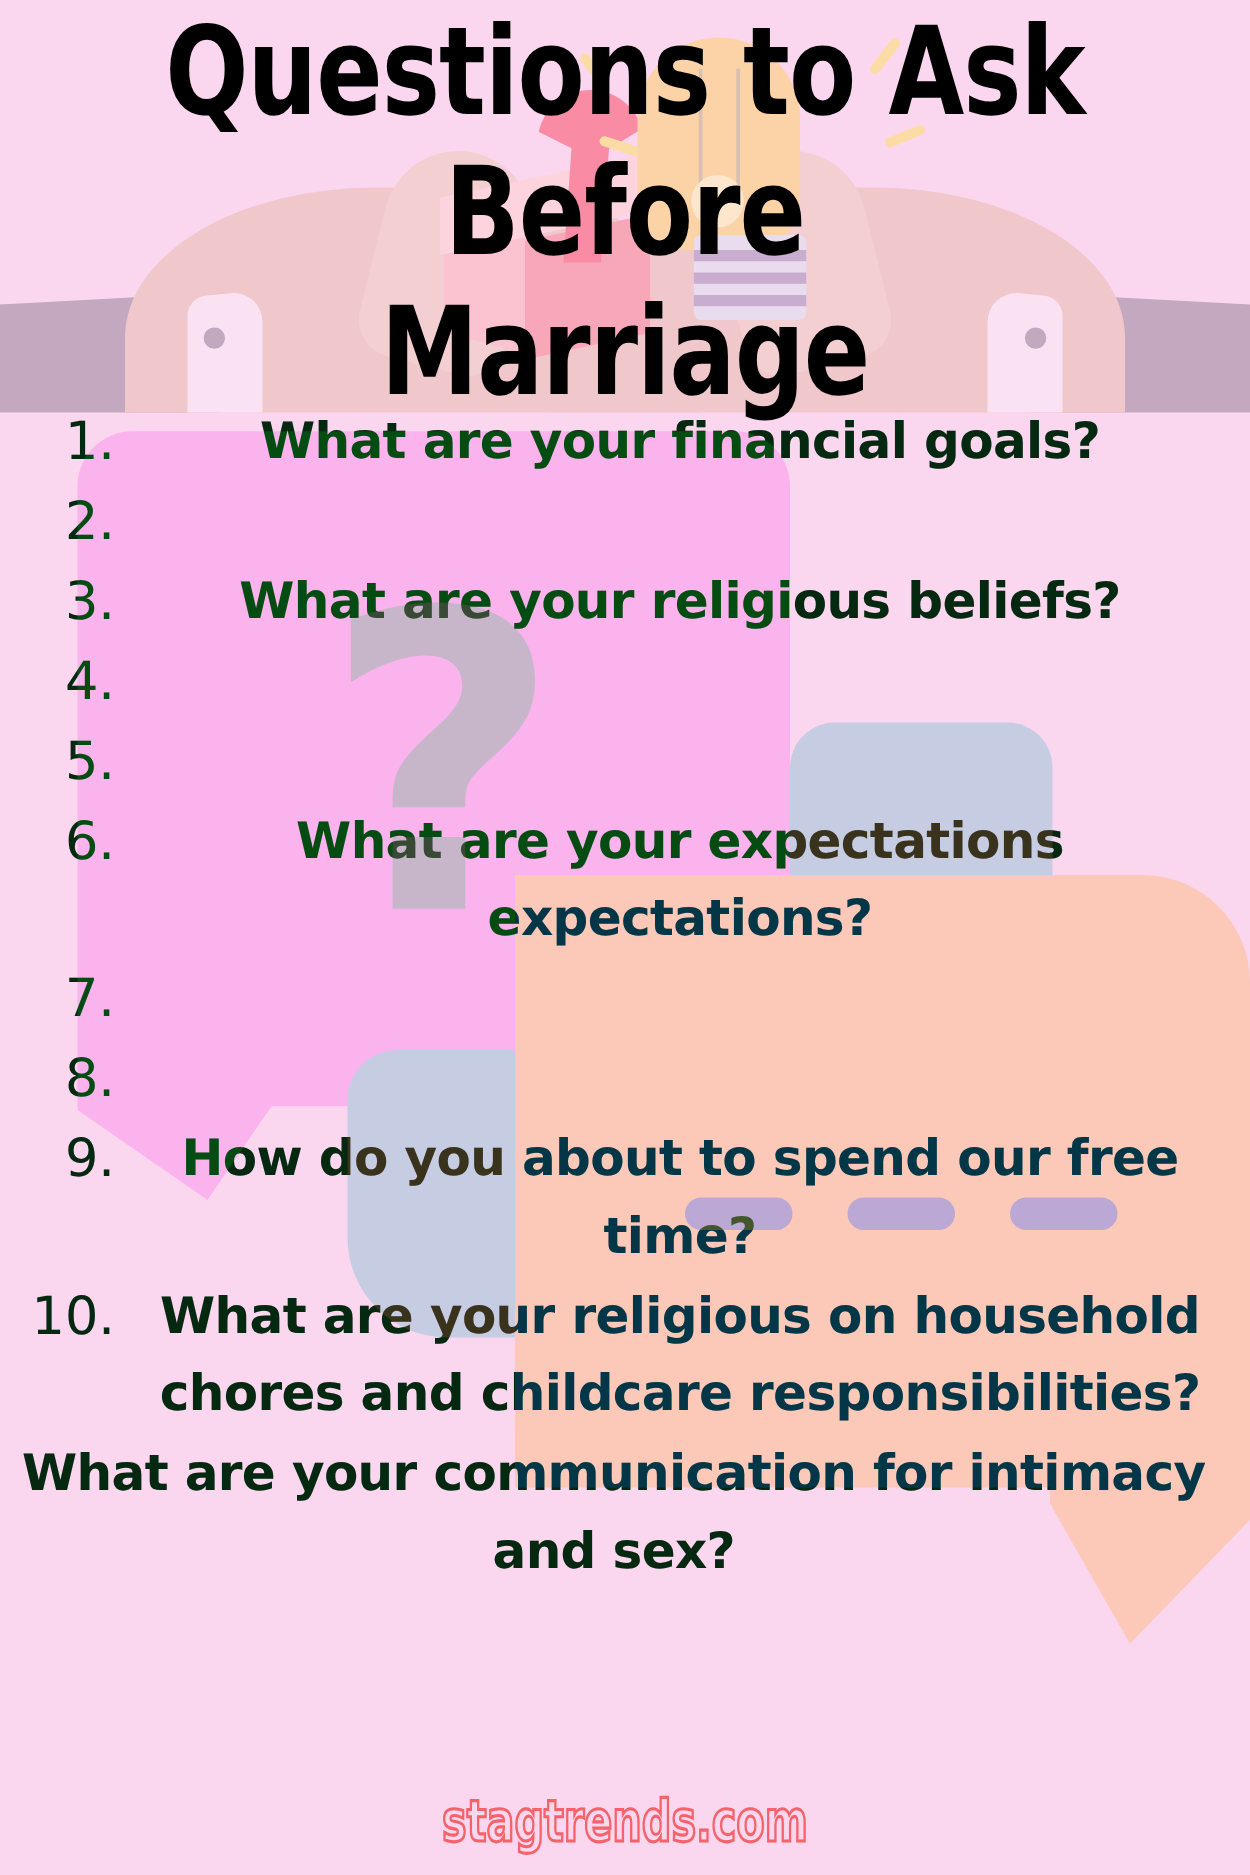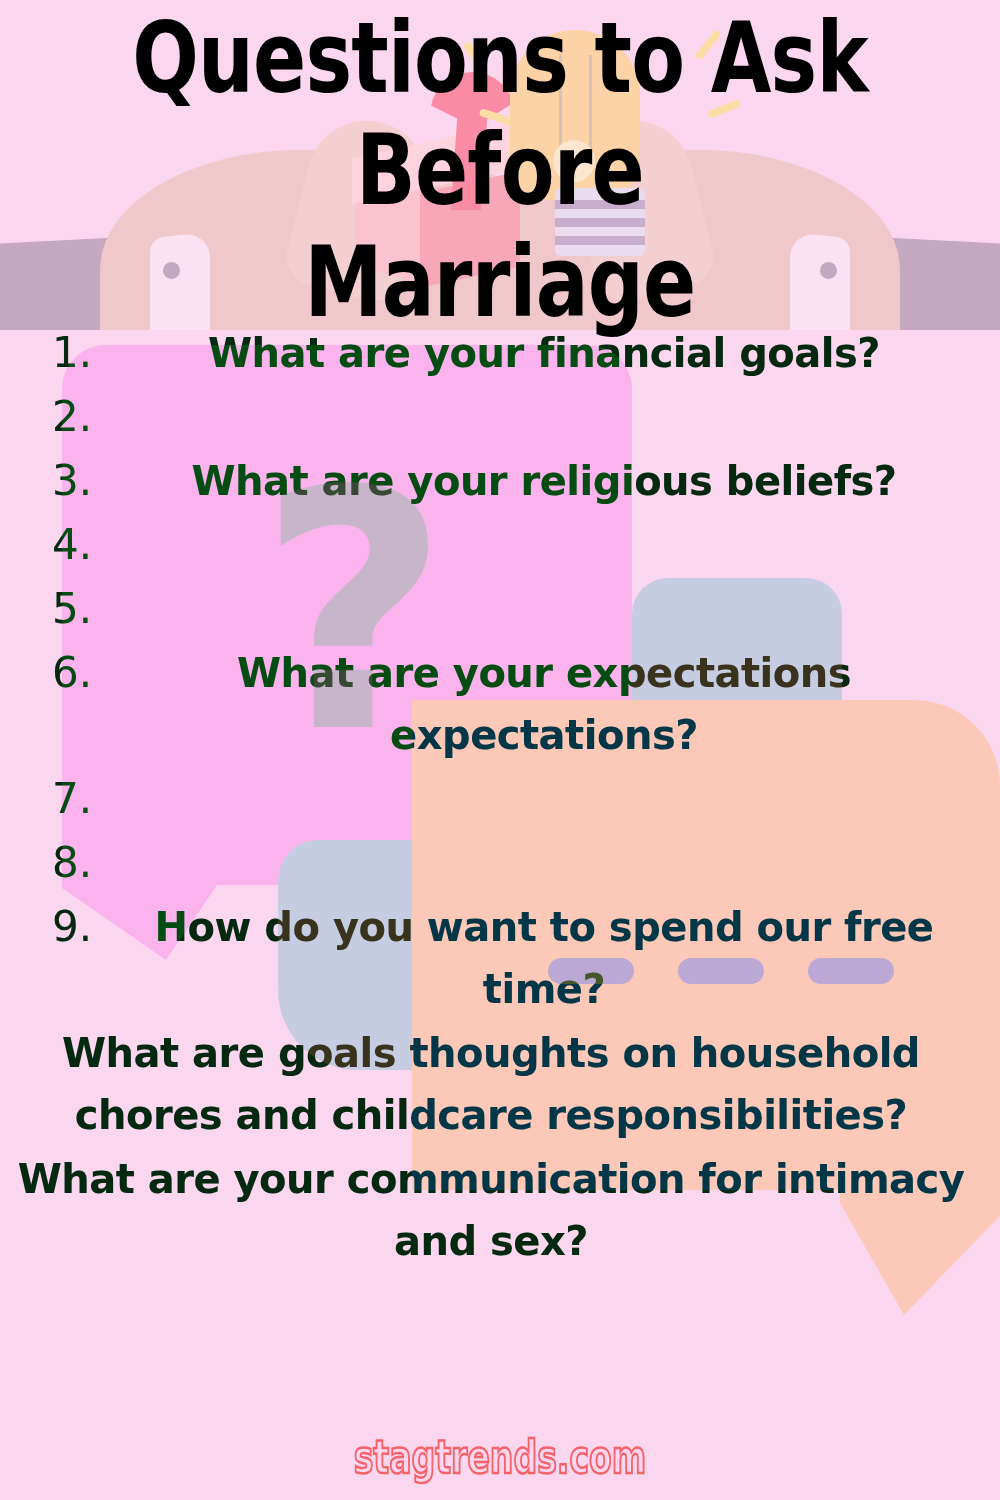--- a/index.html
+++ b/index.html
@@ -360,24 +360,25 @@
         <div class="qtext">What are your expectations expectations?</div>
       </div>
       <div class="row">
         <div class="num">7.</div>
       </div>
       <div class="row">
         <div class="num">8.</div>
       </div>
       <div class="row">
         <div class="num">9.</div>
-        <div class="qtext">How do you want to spend our free time?</div>
-      </div>
-      <div class="row">
-        <div class="qtext">What are goals thoughts on household chores and childcare responsibilities?</div>
+        <div class="qtext">How do you about to spend our free time?</div>
+      </div>
+      <div class="row">
+        <div class="num">10.</div>
+        <div class="qtext">What are your religious on household chores and childcare responsibilities?</div>
       </div>
       <div class="row">
         <div class="qtext">What are your communication for intimacy and sex?</div>
       </div>
     </div>
 
   <div class="watermark">stagtrends.com</div>
 
 </div>
 

